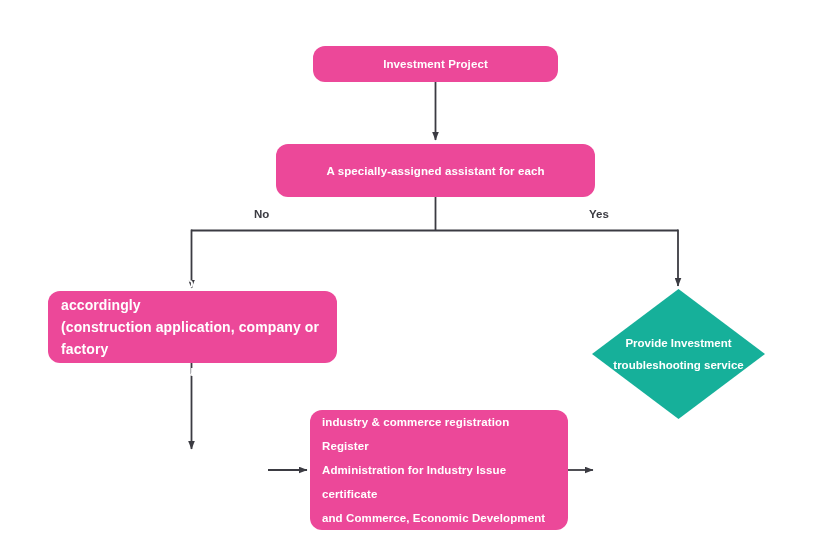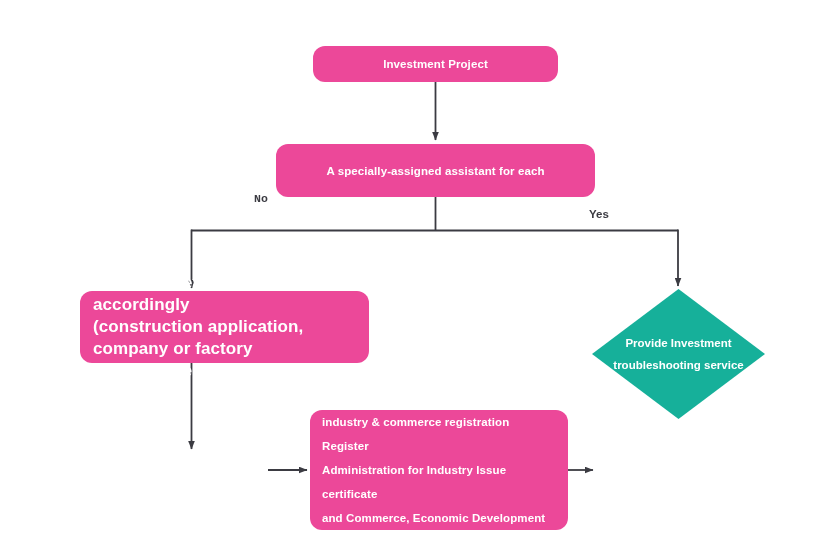--- a/index.html
+++ b/index.html
@@ -60,24 +60,23 @@
     font-size: 11.5px;
   }
   #node-assistant {
     left: 276px; top: 144px; width: 319px; height: 53px;
     font-size: 11.5px;
     line-height: 20px;
     padding: 0 16px;
   }
   #node-prepare-documents {
     left: 48px; top: 291px; width: 289px; height: 72px;
-    font-size: 17px;
+    font-size: 14px;
     line-height: 22px;
     padding: 0 13px;
-    margin-left: 32px;
   }
   #node-submit-case {
     left: 115px; top: 452px; width: 153px; height: 36px;
     font-size: 11.5px;
   }
   #node-procedures {
     left: 310px; top: 410px; width: 258px; height: 120px;
     font-size: 11.5px;
     line-height: 24px;
     padding: 0 12px;
@@ -116,21 +115,21 @@
   }
 
   
   .branch-label {
     position: absolute;
     color: #3b3b42;
     font-size: 11.5px;
     font-weight: bold;
     z-index: 3;
   }
-  #branch-label-no { left: 254px; top: 192px; font-family: Liberation Mono, monospace; }
+  #branch-label-no { left: 254px; top: 208px; }
   #branch-label-yes { left: 589px; top: 208px; }
 </style>
 </head>
 <body>
 
 <div id="canvas">
 
   <svg class="connectors" viewBox="0 0 830 560" xmlns="http://www.w3.org/2000/svg">
     <defs>
       <marker id="arrowhead" markerWidth="9" markerHeight="7" refX="8.5" refY="3.5" orient="auto" markerUnits="userSpaceOnUse">

